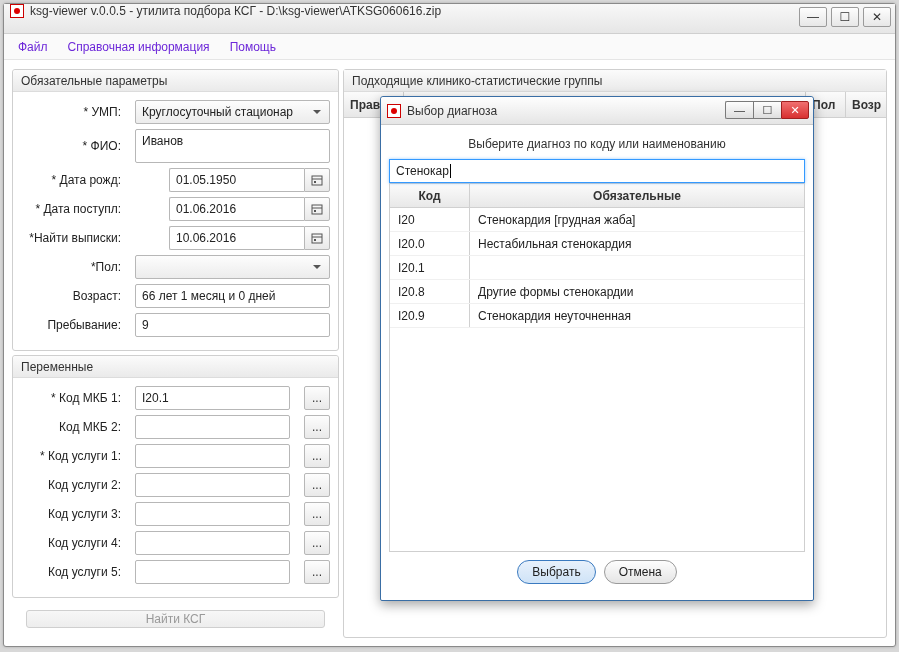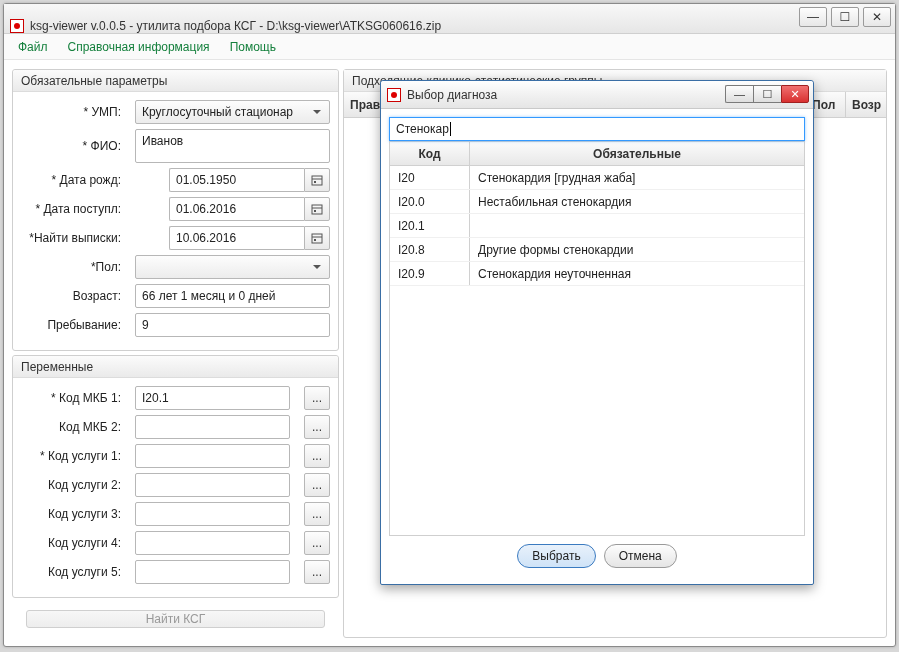--- a/index.html
+++ b/index.html
@@ -1,28 +1,28 @@
 <!DOCTYPE html>
 <html><head>
 <meta charset="utf-8">
 <style>
 * { box-sizing: border-box; font-family: "Segoe UI", Tahoma, sans-serif; font-size: 12px; }
 body { margin: 0; background: #d8d8d8; width: 899px; height: 652px; overflow: hidden; }
 
 
 .main-window { position: absolute; left: 3px; top: 3px; width: 893px; height: 644px; background: #fff; border: 1px solid #8a8a8a; border-radius: 3px; box-shadow: 0 0 3px rgba(0,0,0,.2); }
-.titlebar { height: 30px; background: linear-gradient(#f8f8f8,#e6e6e6); border-bottom: 1px solid #cfcfcf; display: flex; align-items: flex-end; padding: 0 6px; position: relative; }
+.titlebar { height: 30px; background: linear-gradient(#f8f8f8,#e6e6e6); border-bottom: 1px solid #cfcfcf; display: flex; align-items: flex-start; padding: 0 6px; position: relative; }
 .titlebar .appicon { width: 14px; height: 14px; background: #fff; border: 1px solid #c00; position: relative; margin-right: 6px; }
 .titlebar .appicon::after { content:""; position:absolute; left:3px; top:3px; width:6px; height:6px; background:#d00; border-radius:50%; }
 .titlebar-text { color: #333; }
 .titlebar-btns { position:absolute; right:4px; top:3px; display:flex; gap:4px; }
 .tbtn { width:28px; height:20px; border:1px solid #9a9a9a; border-radius:2px; background:linear-gradient(#fdfdfd,#e7e7e7); display:flex; align-items:center; justify-content:center; font-family: inherit; font-size:12px; color:#333; }
 .tbtn.close {}
 .menubar { height:26px; display:flex; align-items:center; gap:20px; padding:0 14px; background:#fafafa; border-bottom:1px solid #e5e5e5; }
-.menubar span { color:#15803d; }
+.menubar span { color:#6d28d9; }
 
 .body-area { position:absolute; top:57px; left:0; right:0; bottom:0; padding:8px; display:flex; gap:4px; }
 
 
 .left-panel { width: 327px; display:flex; flex-direction:column; gap:4px; }
 .groupbox { border:1px solid #cfcfcf; border-radius:3px; background:#fff; }
 .groupbox > .caption { height:22px; background:linear-gradient(#fbfbfb,#eaeaea); border-bottom:1px solid #dcdcdc; padding:0 8px; display:flex; align-items:center; color:#333; border-radius:3px 3px 0 0;}
 .form-rows { padding:8px 8px; }
 .frow { display:flex; align-items:center; gap:14px; margin-bottom:5px; }
 .frow label { width:100px; text-align:right; color:#222; }
@@ -43,21 +43,21 @@
 .right-group { border:1px solid #cfcfcf; border-radius:3px; height:100%; }
 .right-caption { height:22px; background:linear-gradient(#fbfbfb,#eaeaea); border-bottom:1px solid #dcdcdc; padding:0 8px; display:flex; align-items:center; color:#333;}
 .col-headers { height:26px; display:flex; align-items:stretch; background:linear-gradient(#fbfbfb,#e7e7e7); border-bottom:1px solid #d0d0d0;}
 .col-headers .ch { border-right:1px solid #d0d0d0; padding:4px 6px; color:#333; font-weight:bold; display:flex; align-items:center;}
 .ch.pravilo{width:60px;}
 .ch.mid{flex:1;}
 .ch.pol{width:40px;}
 .ch.vozr{width:40px; border-right:none;}
 
 
-.modal { position:absolute; left:380px; top:80px; width:434px; height:505px; background:#fff; border:1px solid #3a6ea5; border-radius:3px 3px 2px 2px; box-shadow:0 4px 12px rgba(0,0,0,.35); }
+.modal { position:absolute; left:380px; top:96px; width:434px; height:505px; background:#fff; border:1px solid #3a6ea5; border-radius:3px 3px 2px 2px; box-shadow:0 4px 12px rgba(0,0,0,.35); }
 .modal-title { height:28px; background:linear-gradient(#fefefe,#e5e5e5); border-bottom:1px solid #c9c9c9; display:flex; align-items:center; padding:0 6px; border-radius:3px 3px 0 0;}
 .modal-title .appicon { width:14px; height:14px; background:#fff; border:1px solid #c00; position:relative; margin-right:6px; }
 .modal-title .appicon::after { content:""; position:absolute; left:3px; top:3px; width:6px; height:6px; background:#d00; border-radius:50%; }
 .modal-title-text { color:#333; }
 .modal-btns { position:absolute; right:4px; top:4px; display:flex; gap:0; }
 .mbtn { width:28px; height:18px; border:1px solid #7a7a7a; background:linear-gradient(#fdfdfd,#dedede); display:flex; align-items:center; justify-content:center; font-size:11px; color:#333;}
 .mbtn.min{border-radius:2px 0 0 2px; border-right:none;}
 .mbtn.max{border-right:none;}
 .mbtn.close{ background:linear-gradient(#f07070,#d83030); color:#fff; border-color:#a02020; border-radius:0 2px 2px 0;}
 .modal-body { padding:8px; display:flex; flex-direction:column; height:calc(100% - 28px); }
@@ -231,20 +231,21 @@
   <div class="modal-title">
     <div class="appicon"></div>
     <div class="modal-title-text">Выбор диагноза</div>
     <div class="modal-btns">
       <div class="mbtn min">—</div>
       <div class="mbtn max">☐</div>
       <div class="mbtn close">✕</div>
     </div>
   </div>
   <div class="modal-body">
+    <div class="modal-instruction">Выберите диагноз по коду или наименованию</div>
     <div class="search-input">
       <span>Стенокар</span>
         <span class="caret"></span>
     </div>
     <div class="modal-table">
       <div class="mthead">
         <div class="mc code">Код</div>
         <div class="mc name">Обязательные</div>
       </div>
       <div id="modal-rows">

